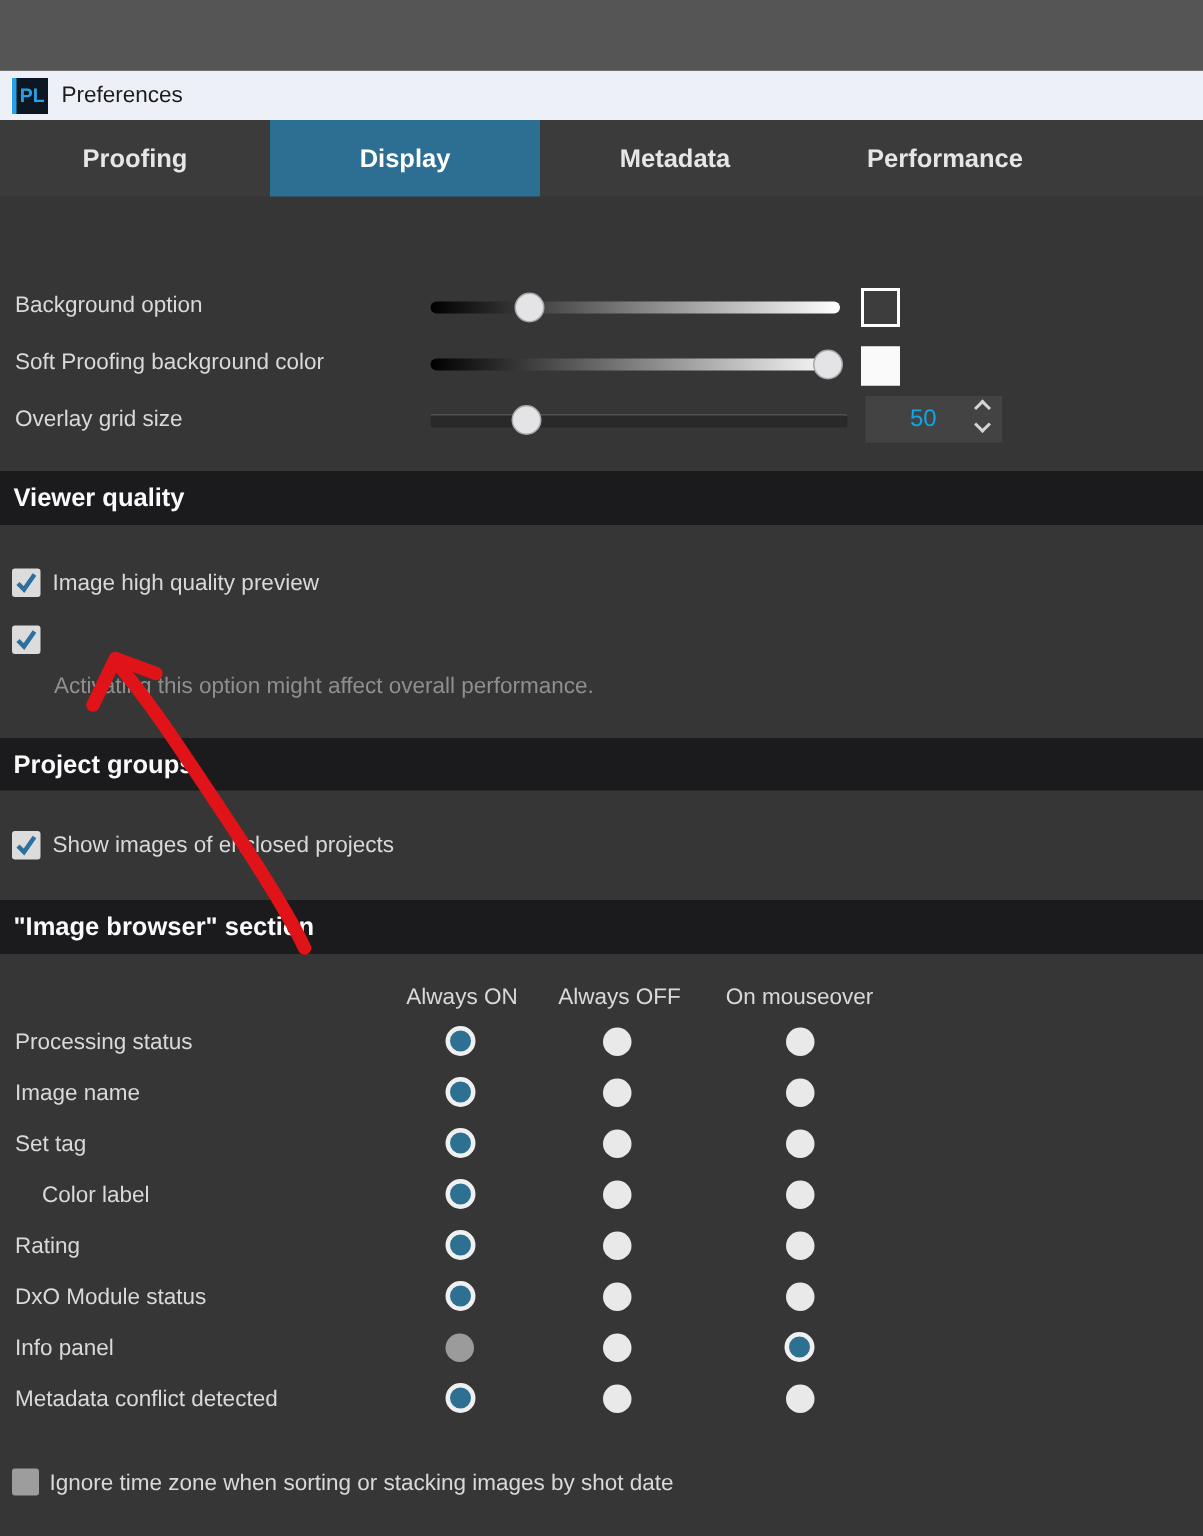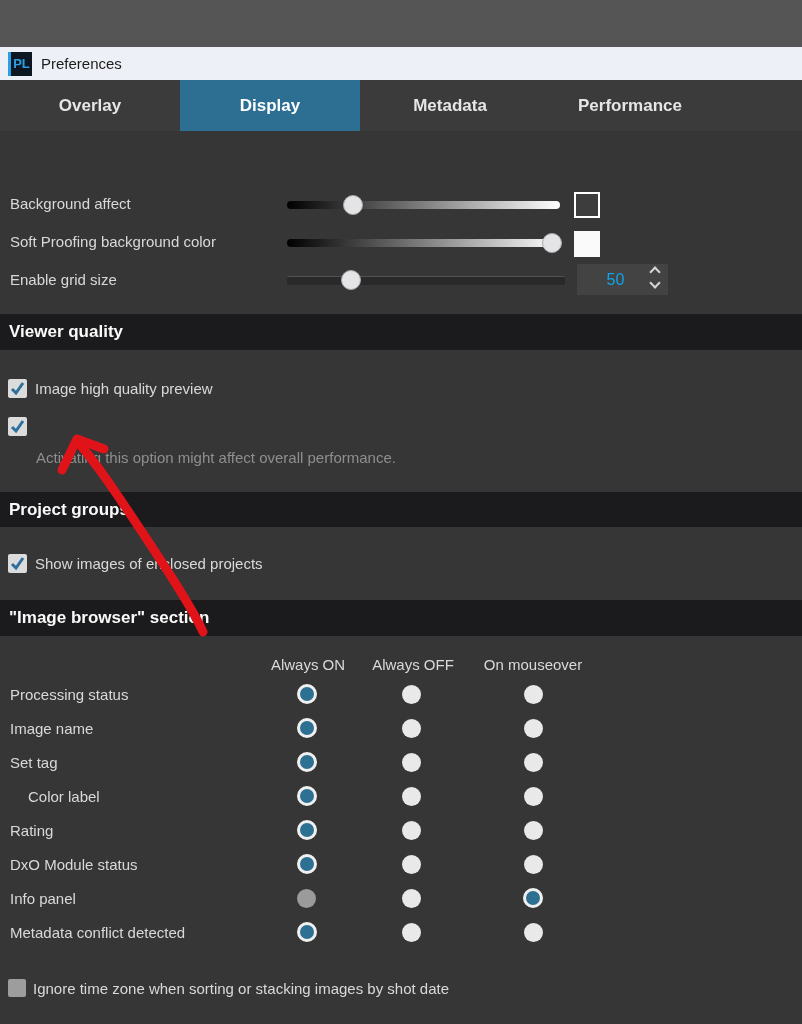--- a/index.html
+++ b/index.html
@@ -61,42 +61,42 @@
 <body>
 
 <div class="window">
 
   <div class="titlebar">
     <div class="appicon">PL</div>
     <div class="titletext">Preferences</div>
   </div>
 
   <div class="tabbar">
-    <div class="tab">Overlay</div>
+    <div class="tab">Proofing</div>
     <div class="tab active">Display</div>
     <div class="tab">Metadata</div>
     <div class="tab">Performance</div>
   </div>
 
 
-  <div class="lbl" style="left:10px;top:148px;">Background affect</div>
+  <div class="lbl" style="left:10px;top:148px;">Background option</div>
   <div class="slider" style="left:287px;top:148px;width:273px;">
     <div class="track gradient"></div>
     <div class="thumb" style="left:calc(24% - 10px);"></div>
   </div>
   <div class="swatch" style="left:574px;top:145px;background:#3d3d3d;"></div>
 
   <div class="lbl" style="left:10px;top:186px;">Soft Proofing background color</div>
   <div class="slider" style="left:287px;top:186px;width:273px;">
     <div class="track gradient"></div>
     <div class="thumb" style="left:calc(97% - 10px);"></div>
   </div>
   <div class="swatch" style="left:574px;top:184px;background:#fafafa;border-color:#fafafa;"></div>
 
-  <div class="lbl" style="left:10px;top:224px;">Enable grid size</div>
+  <div class="lbl" style="left:10px;top:224px;">Overlay grid size</div>
   <div class="slider" style="left:287px;top:223px;width:278px;">
     <div class="track plain"></div>
     <div class="thumb" style="left:calc(23% - 10px);"></div>
   </div>
   <div class="spinner">
     <div class="val">50</div>
     <div class="spinbtns">
       <div class="chev up"></div>
       <div class="chev down"></div>
     </div>

